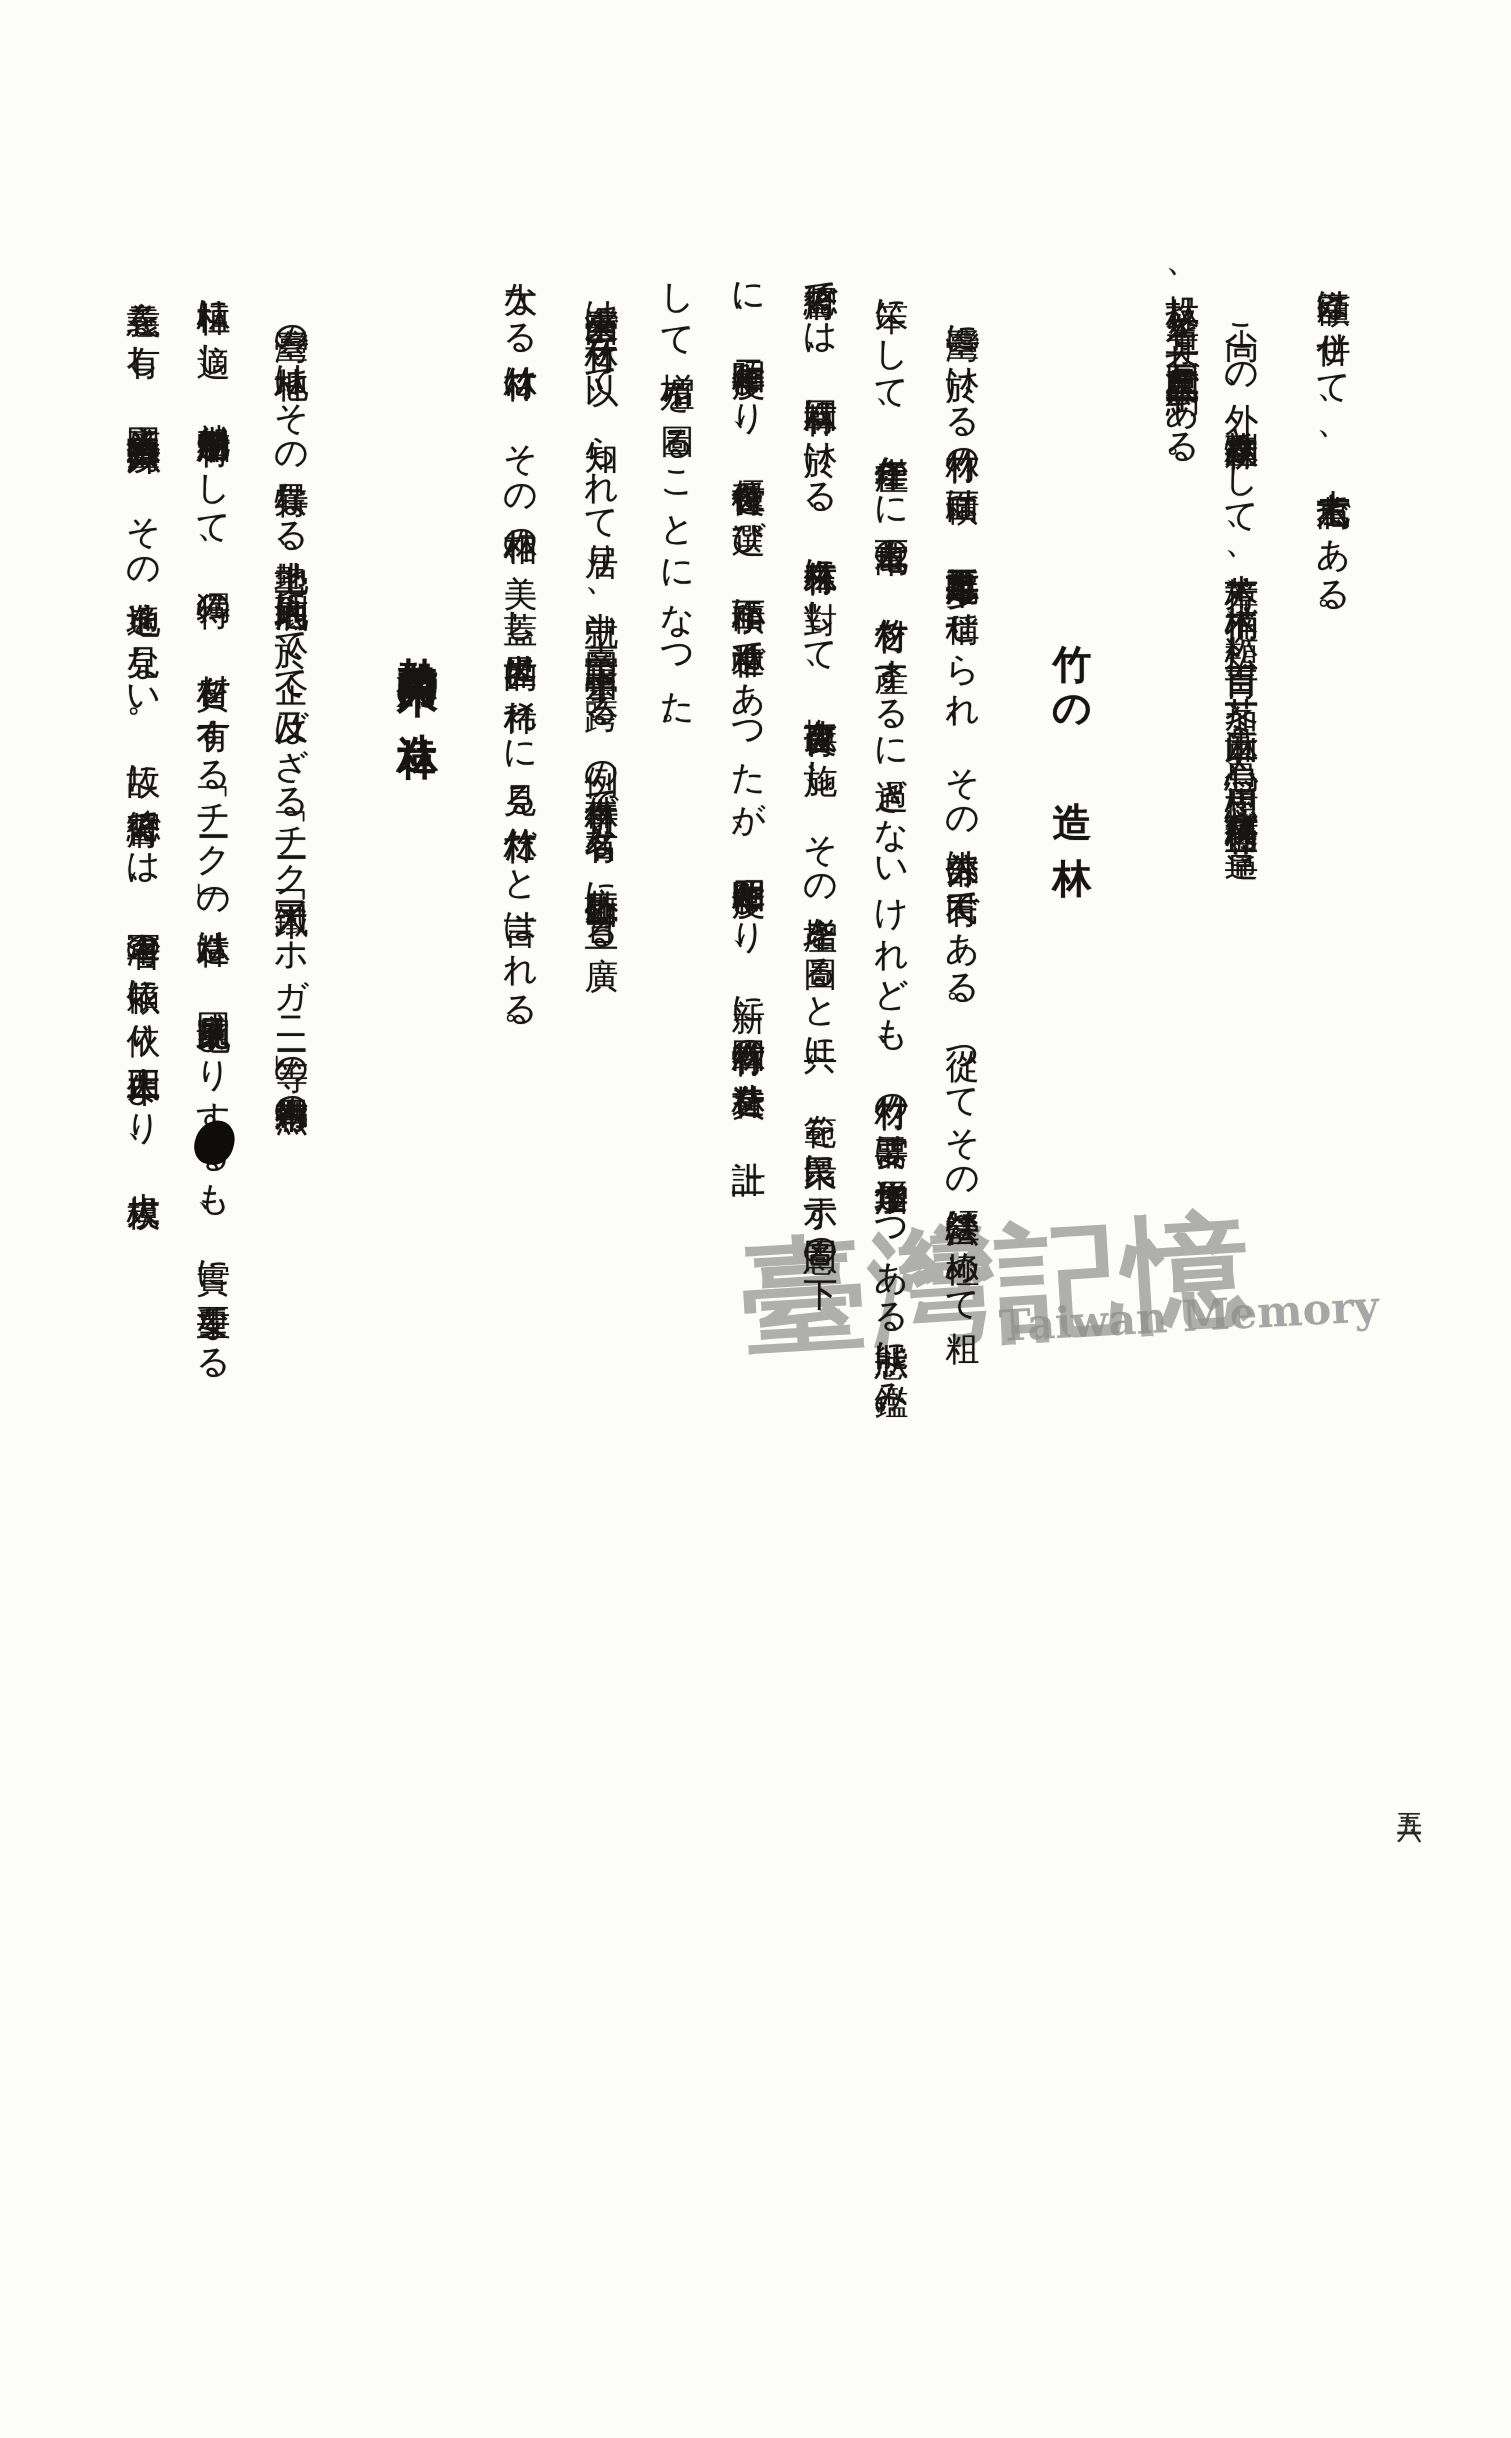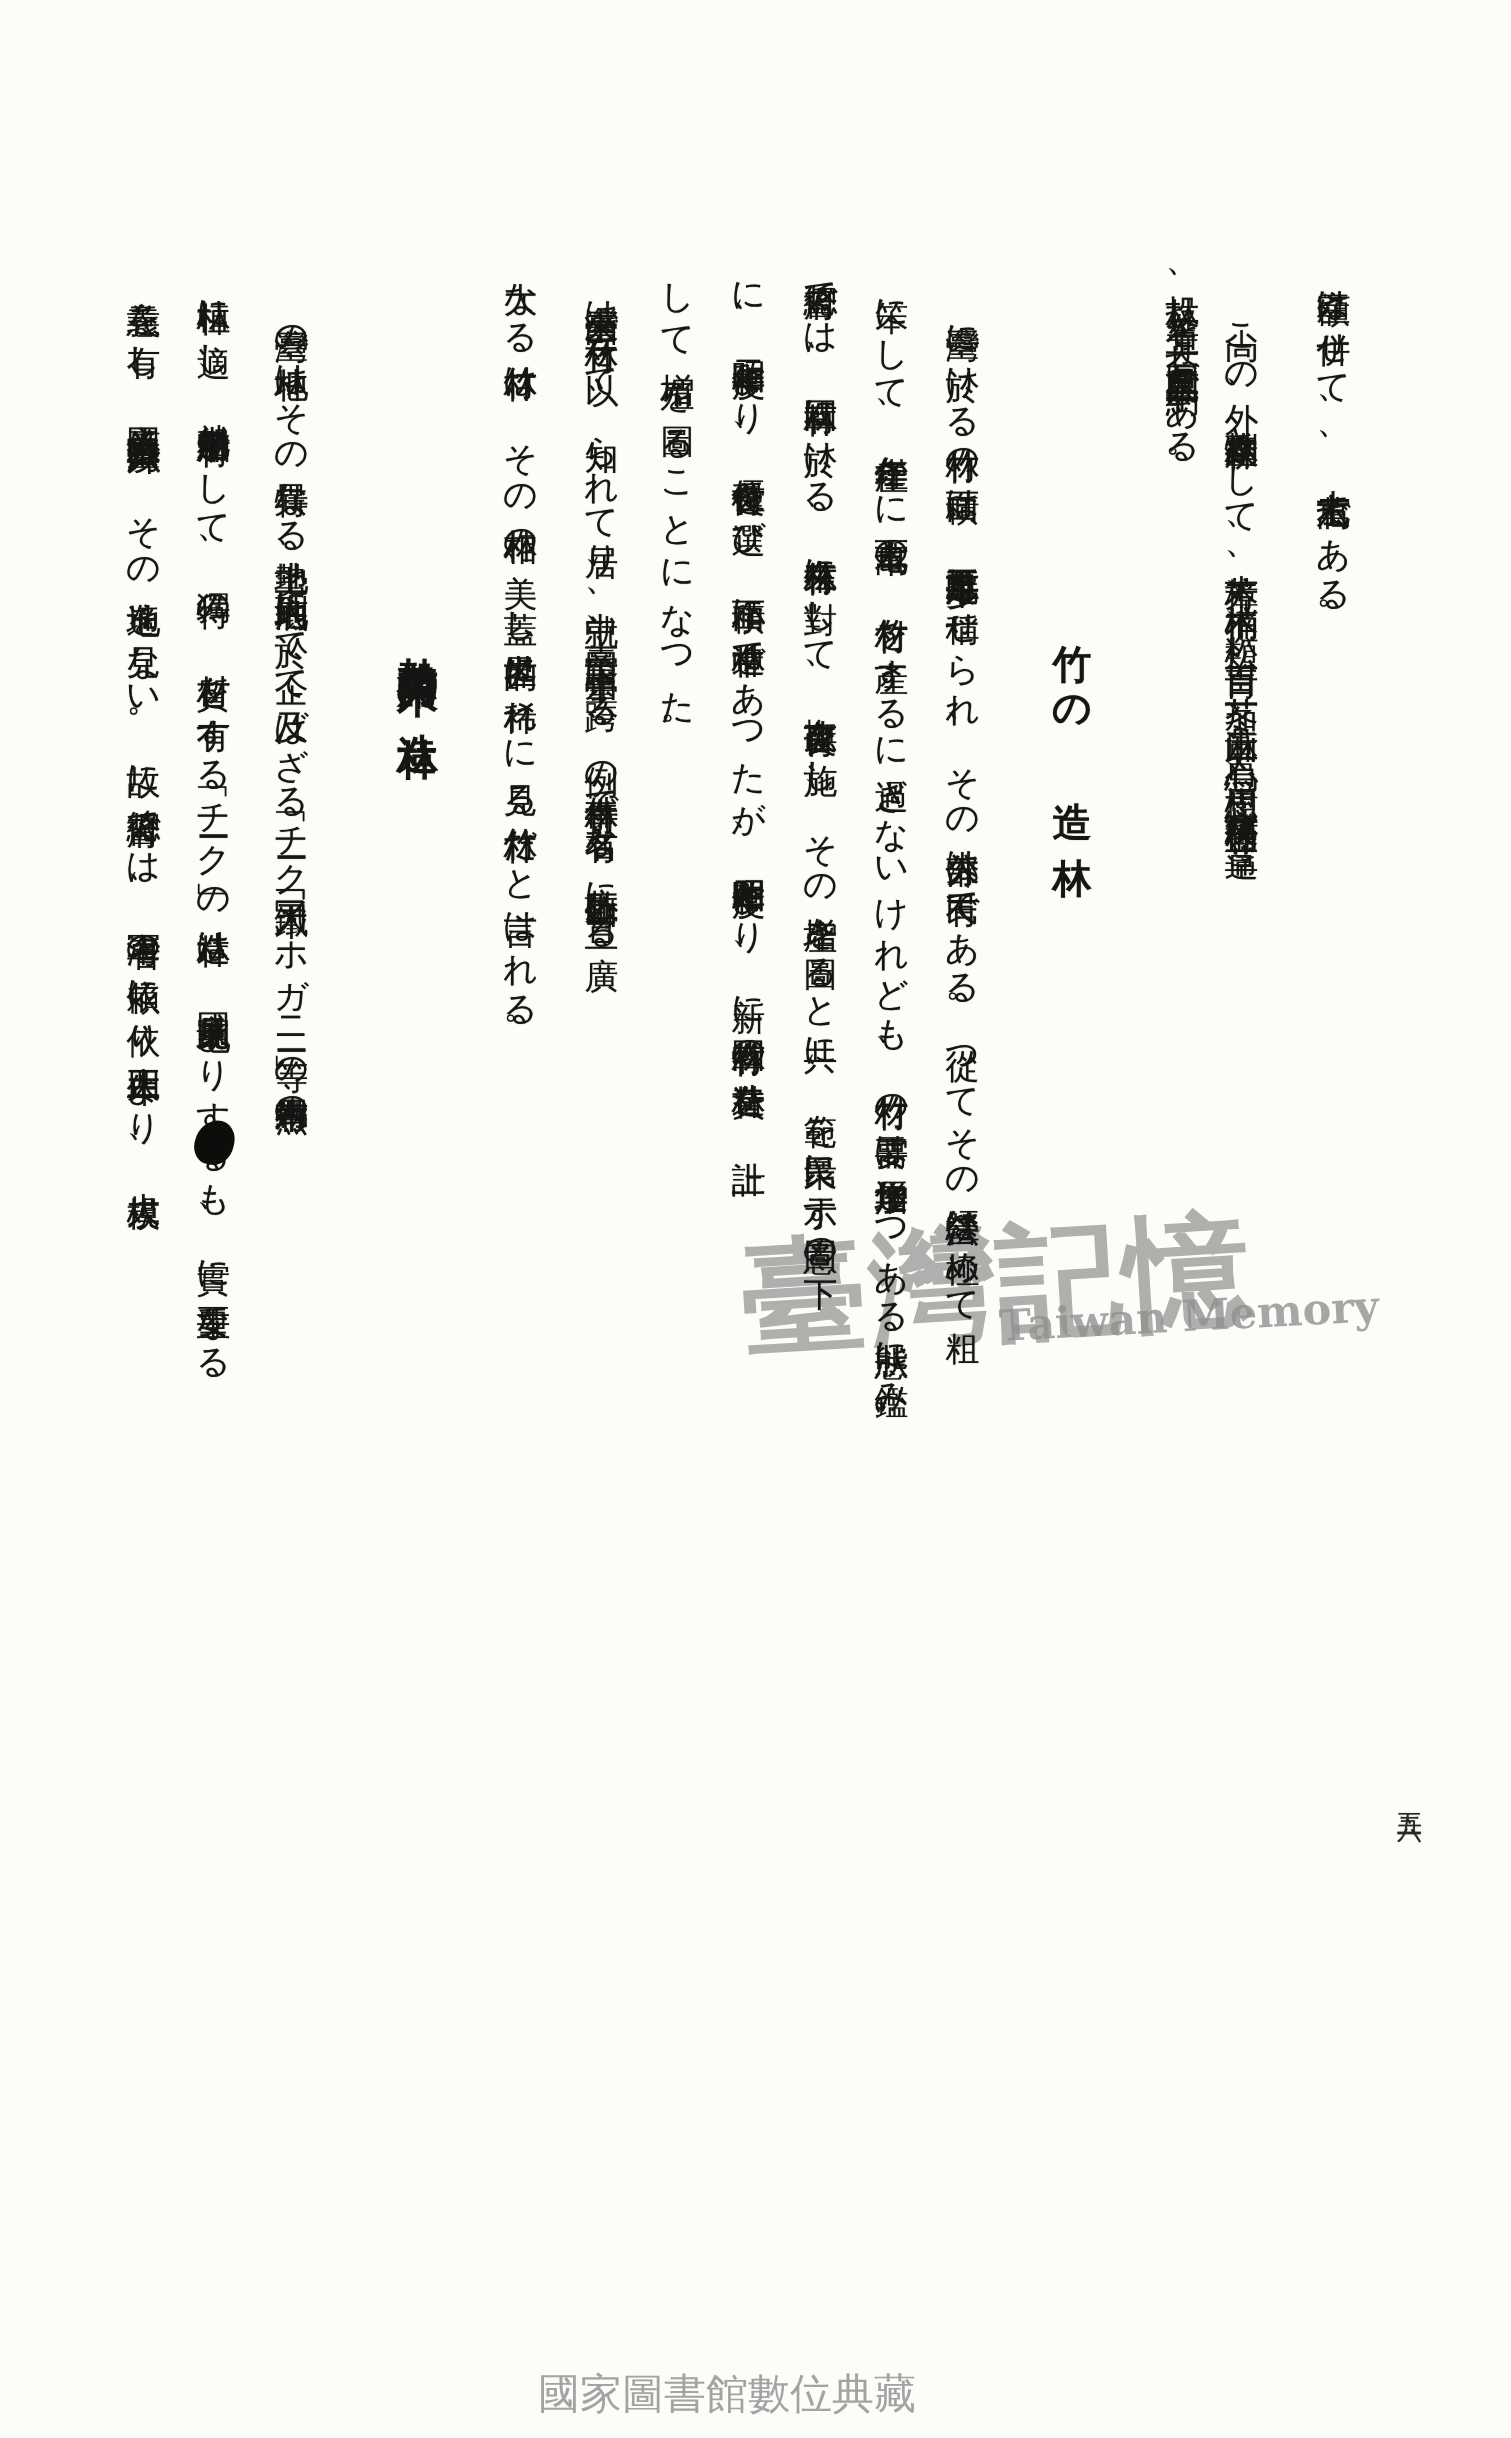--- a/index.html
+++ b/index.html
@@ -67,21 +67,20 @@
   }
 </style>
 </head>
 <body>
 
 <div class="page">
 
   <div class="wm-cjk" style="color:#8f8f8f">臺灣記憶</div>
   <div class="wm-latin" style="color:#8f8f8f">Taiwan Memory</div>
 
-  <div class="footer-credit" style="color:#a3a3a3">國家圖書館數位典藏</div>
 
   <div class="vcol vpagenum" style="left:1397px;top:1793px;">五六二</div>
 
   <div class="vcol" style="left:1317px;top:263px;letter-spacing:2px;">產額は併せて、、十六七萬石である。</div>
   <div class="vcol" style="left:1225px;top:302px;letter-spacing:-1px;">尙この外、森林副產物として、芳樟木、梢楠木、松類、百日靑、茄苳、山黃麻、烏心石、想思樹、楠仔柯等及籐、蓪草、</div>
   <div class="vcol" style="left:1166px;top:271px;letter-spacing:-2.9px;">林投、土石等を合せ約二十四五萬圓がある。</div>
 
   <div class="vcol vtitle" style="left:1053px;top:614px;">竹の造林</div>
 
   <div class="vcol" style="left:946px;top:300px;">臺灣に於ける竹林の面積は、推定三萬五千甲步と稱せられ、その大部分は民有である。從つてその經營法は極めて粗</div>

